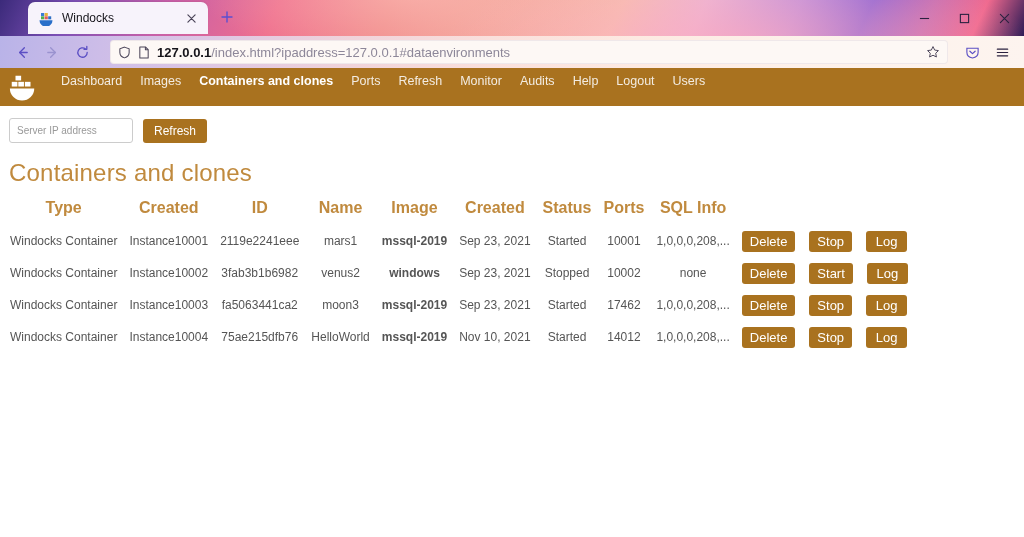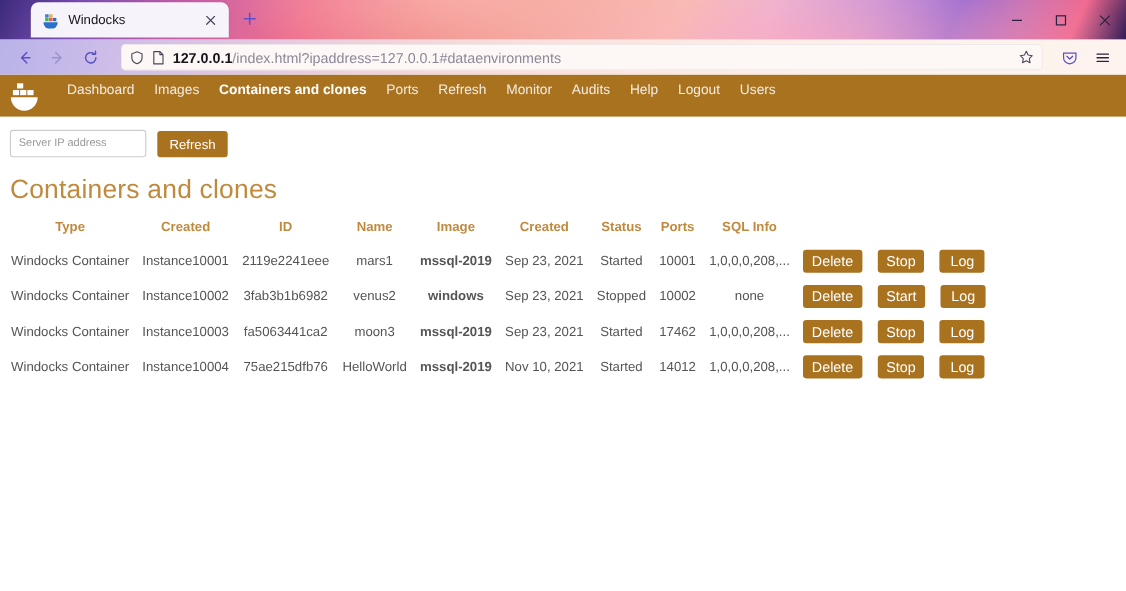--- a/index.html
+++ b/index.html
@@ -130,21 +130,21 @@
   }
   .btn-sm { font-size: 13px; padding: 4px 8px; border-radius: 3px; min-width: 41px; }
 
   .page-title {
     color: #c08a3e; font-size: 24px; font-weight: normal;
     padding: 16px 0 4px 9px; letter-spacing: .2px;
   }
 
   table.grid { border-collapse: collapse; width: 880px; margin-left: 4px; }
   table.grid th {
-    color: #c08a3e; font-size: 12px; font-weight: bold;
+    color: #c08a3e; font-size: 16px; font-weight: bold;
     padding: 8px 6px; text-align: center; white-space: nowrap;
   }
   table.grid td {
     color: #555; font-size: 12px; padding: 9px 6px;
     text-align: center; white-space: nowrap;
   }
   table.grid td.acts { padding: 5px 6px; }
   .cell-link { color: #6a9fe0; cursor: pointer; font-weight: bold; }
   .acts-wrap { display: flex; gap: 14px; justify-content: flex-start; }
 </style>

